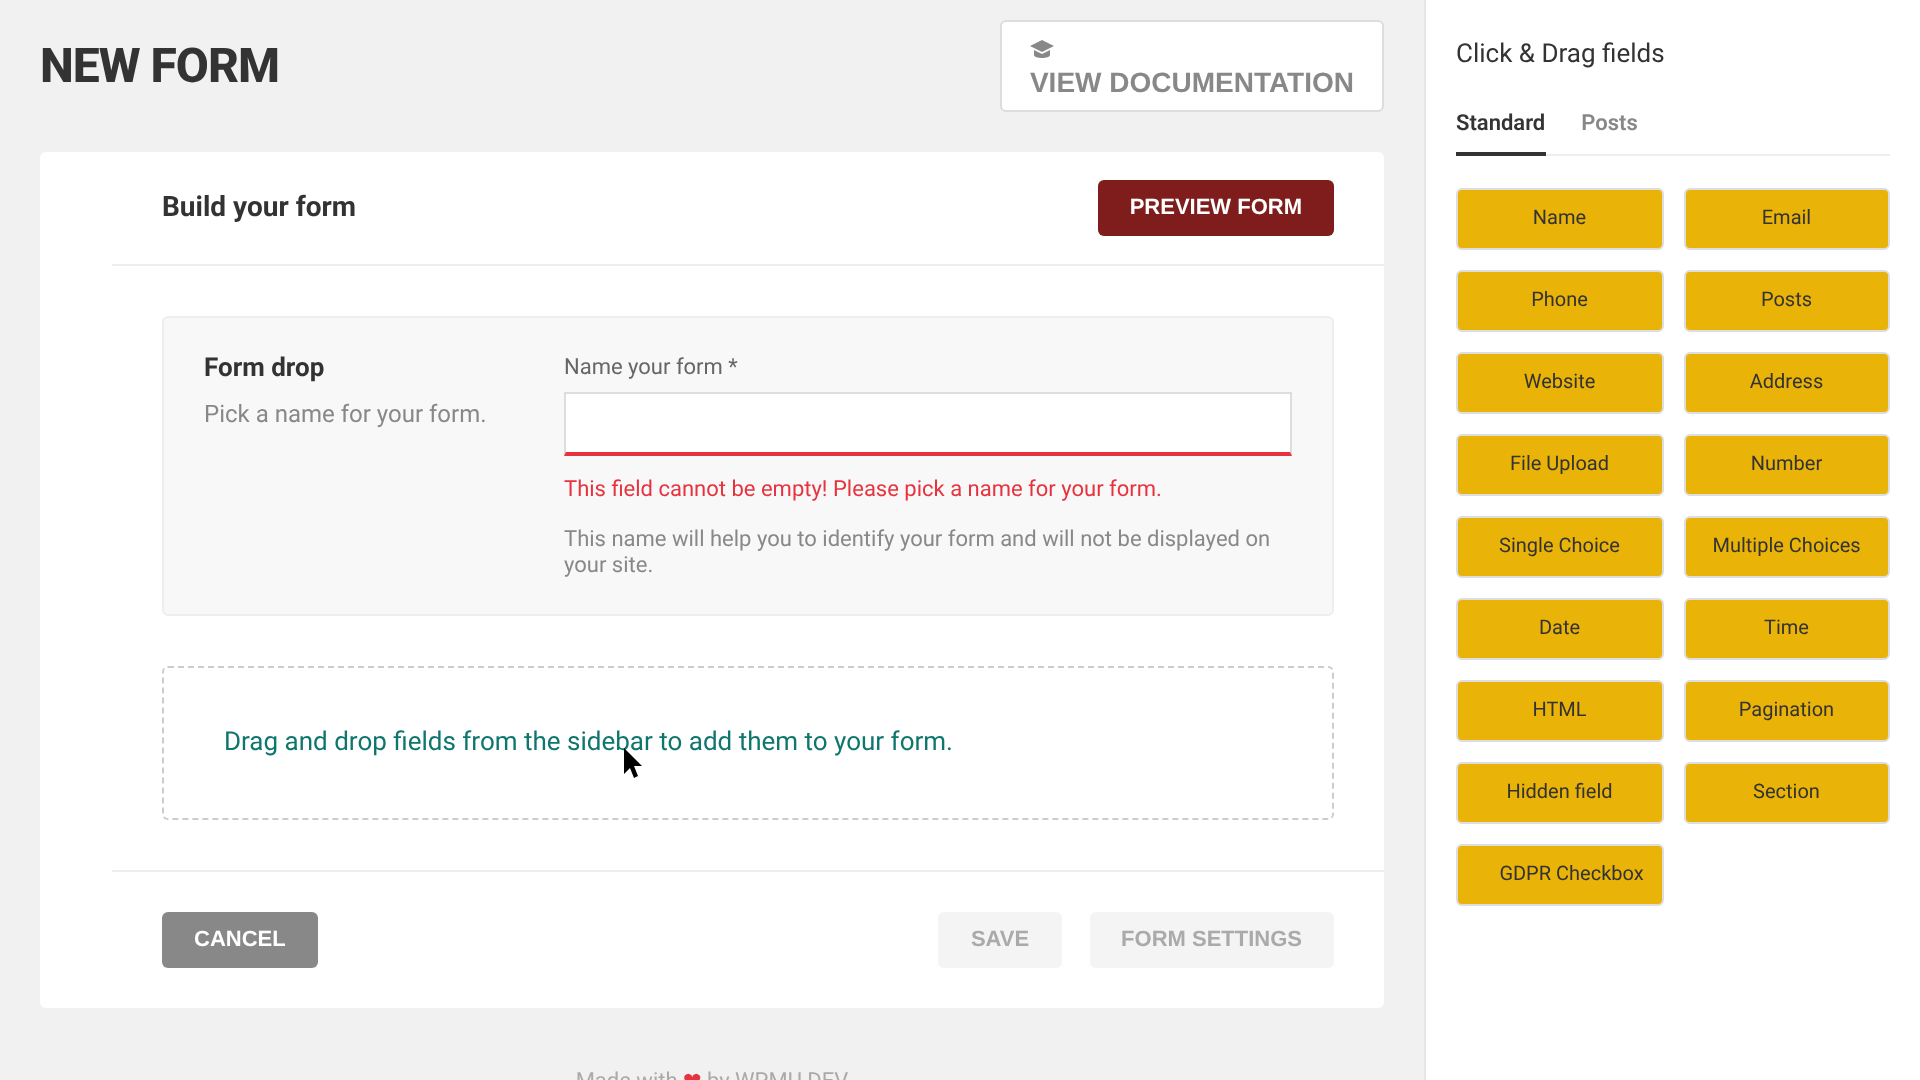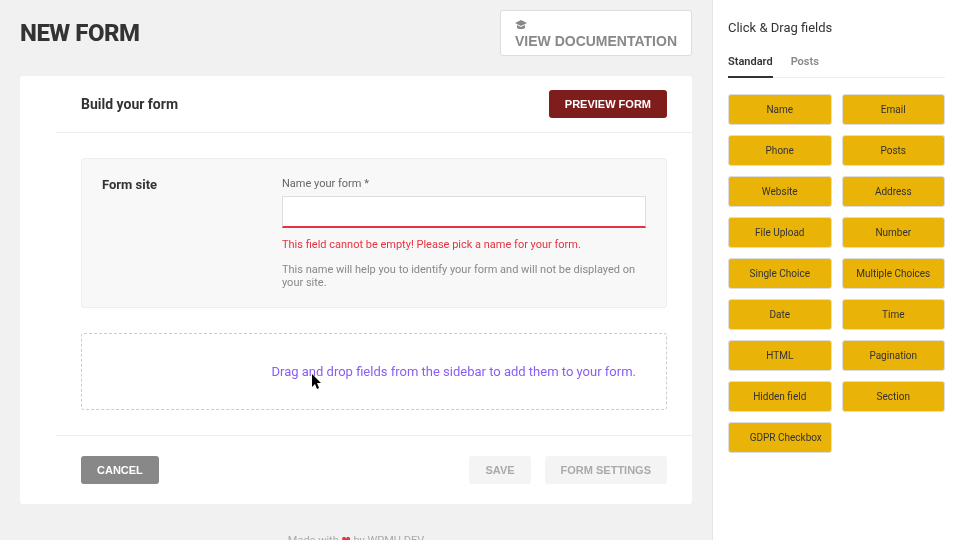--- a/index.html
+++ b/index.html
@@ -127,23 +127,23 @@
   .fn-help {
     font-size: 11px;
     color: #888;
     margin-top: 12px;
   }
   .drop-zone {
     border: 1px dashed #ccc;
     border-radius: 3px;
     margin-top: 25px;
     padding: 30px;
-    text-align: right;
+    text-align: left;
     font-size: 13px;
-    color: #8b5cf6;
+    color: #0f766e;
     position: relative;
   }
   .card-footer {
     display: flex;
     justify-content: space-between;
     padding: 20px 25px;
     border-top: 1px solid #eee;
   }
   .btn-cancel {
     background: #888;
@@ -242,21 +242,22 @@
 
   <div class="card">
     <div class="card-header">
       <div class="card-header-title">Build your form</div>
       <button class="preview-btn">PREVIEW FORM</button>
     </div>
 
     <div class="card-body">
       <div class="form-name-box">
         <div class="fn-left">
-          <div class="fn-title">Form site</div>
+          <div class="fn-title">Form drop</div>
+          <div class="fn-sub">Pick a name for your form.</div>
         </div>
         <div class="fn-right">
           <div class="fn-label">Name your form *</div>
           <input class="fn-input" autofocus="" value="" style="">
           <div class="fn-error">This field cannot be empty! Please pick a name for your form.</div>
           <div class="fn-help">This name will help you to identify your form and will not be displayed on your site.</div>
         </div>
       </div>
 
       <div class="drop-zone">

